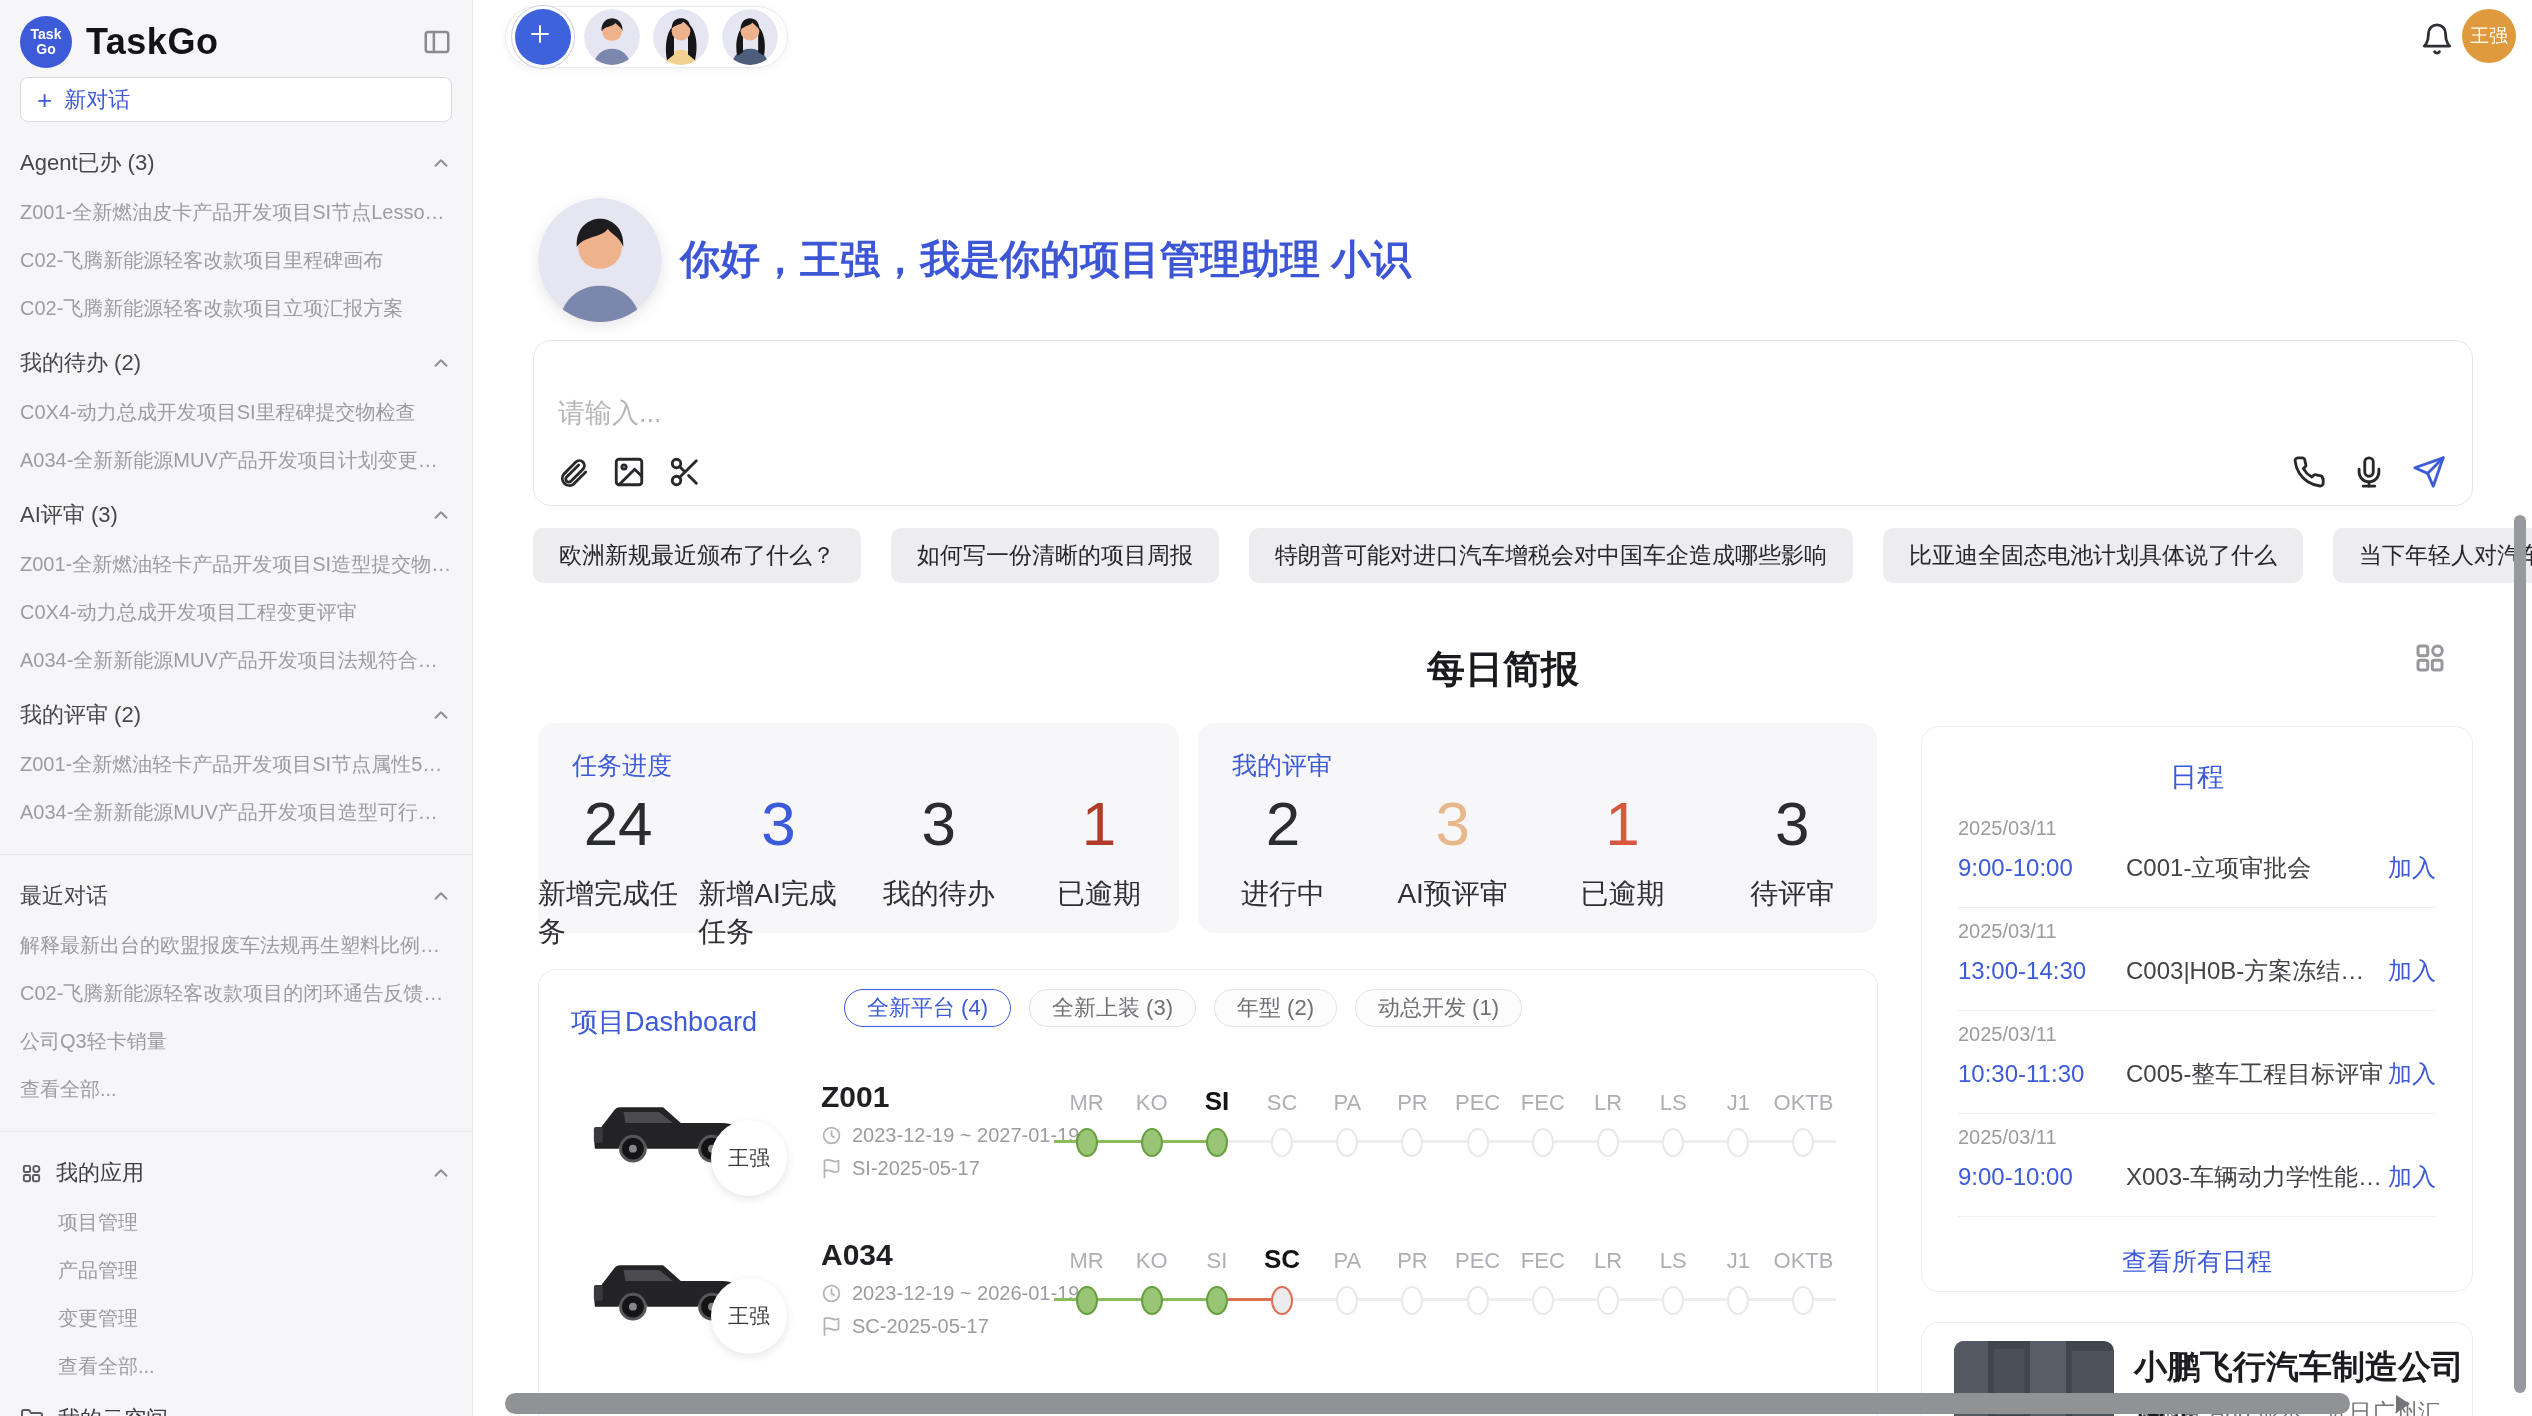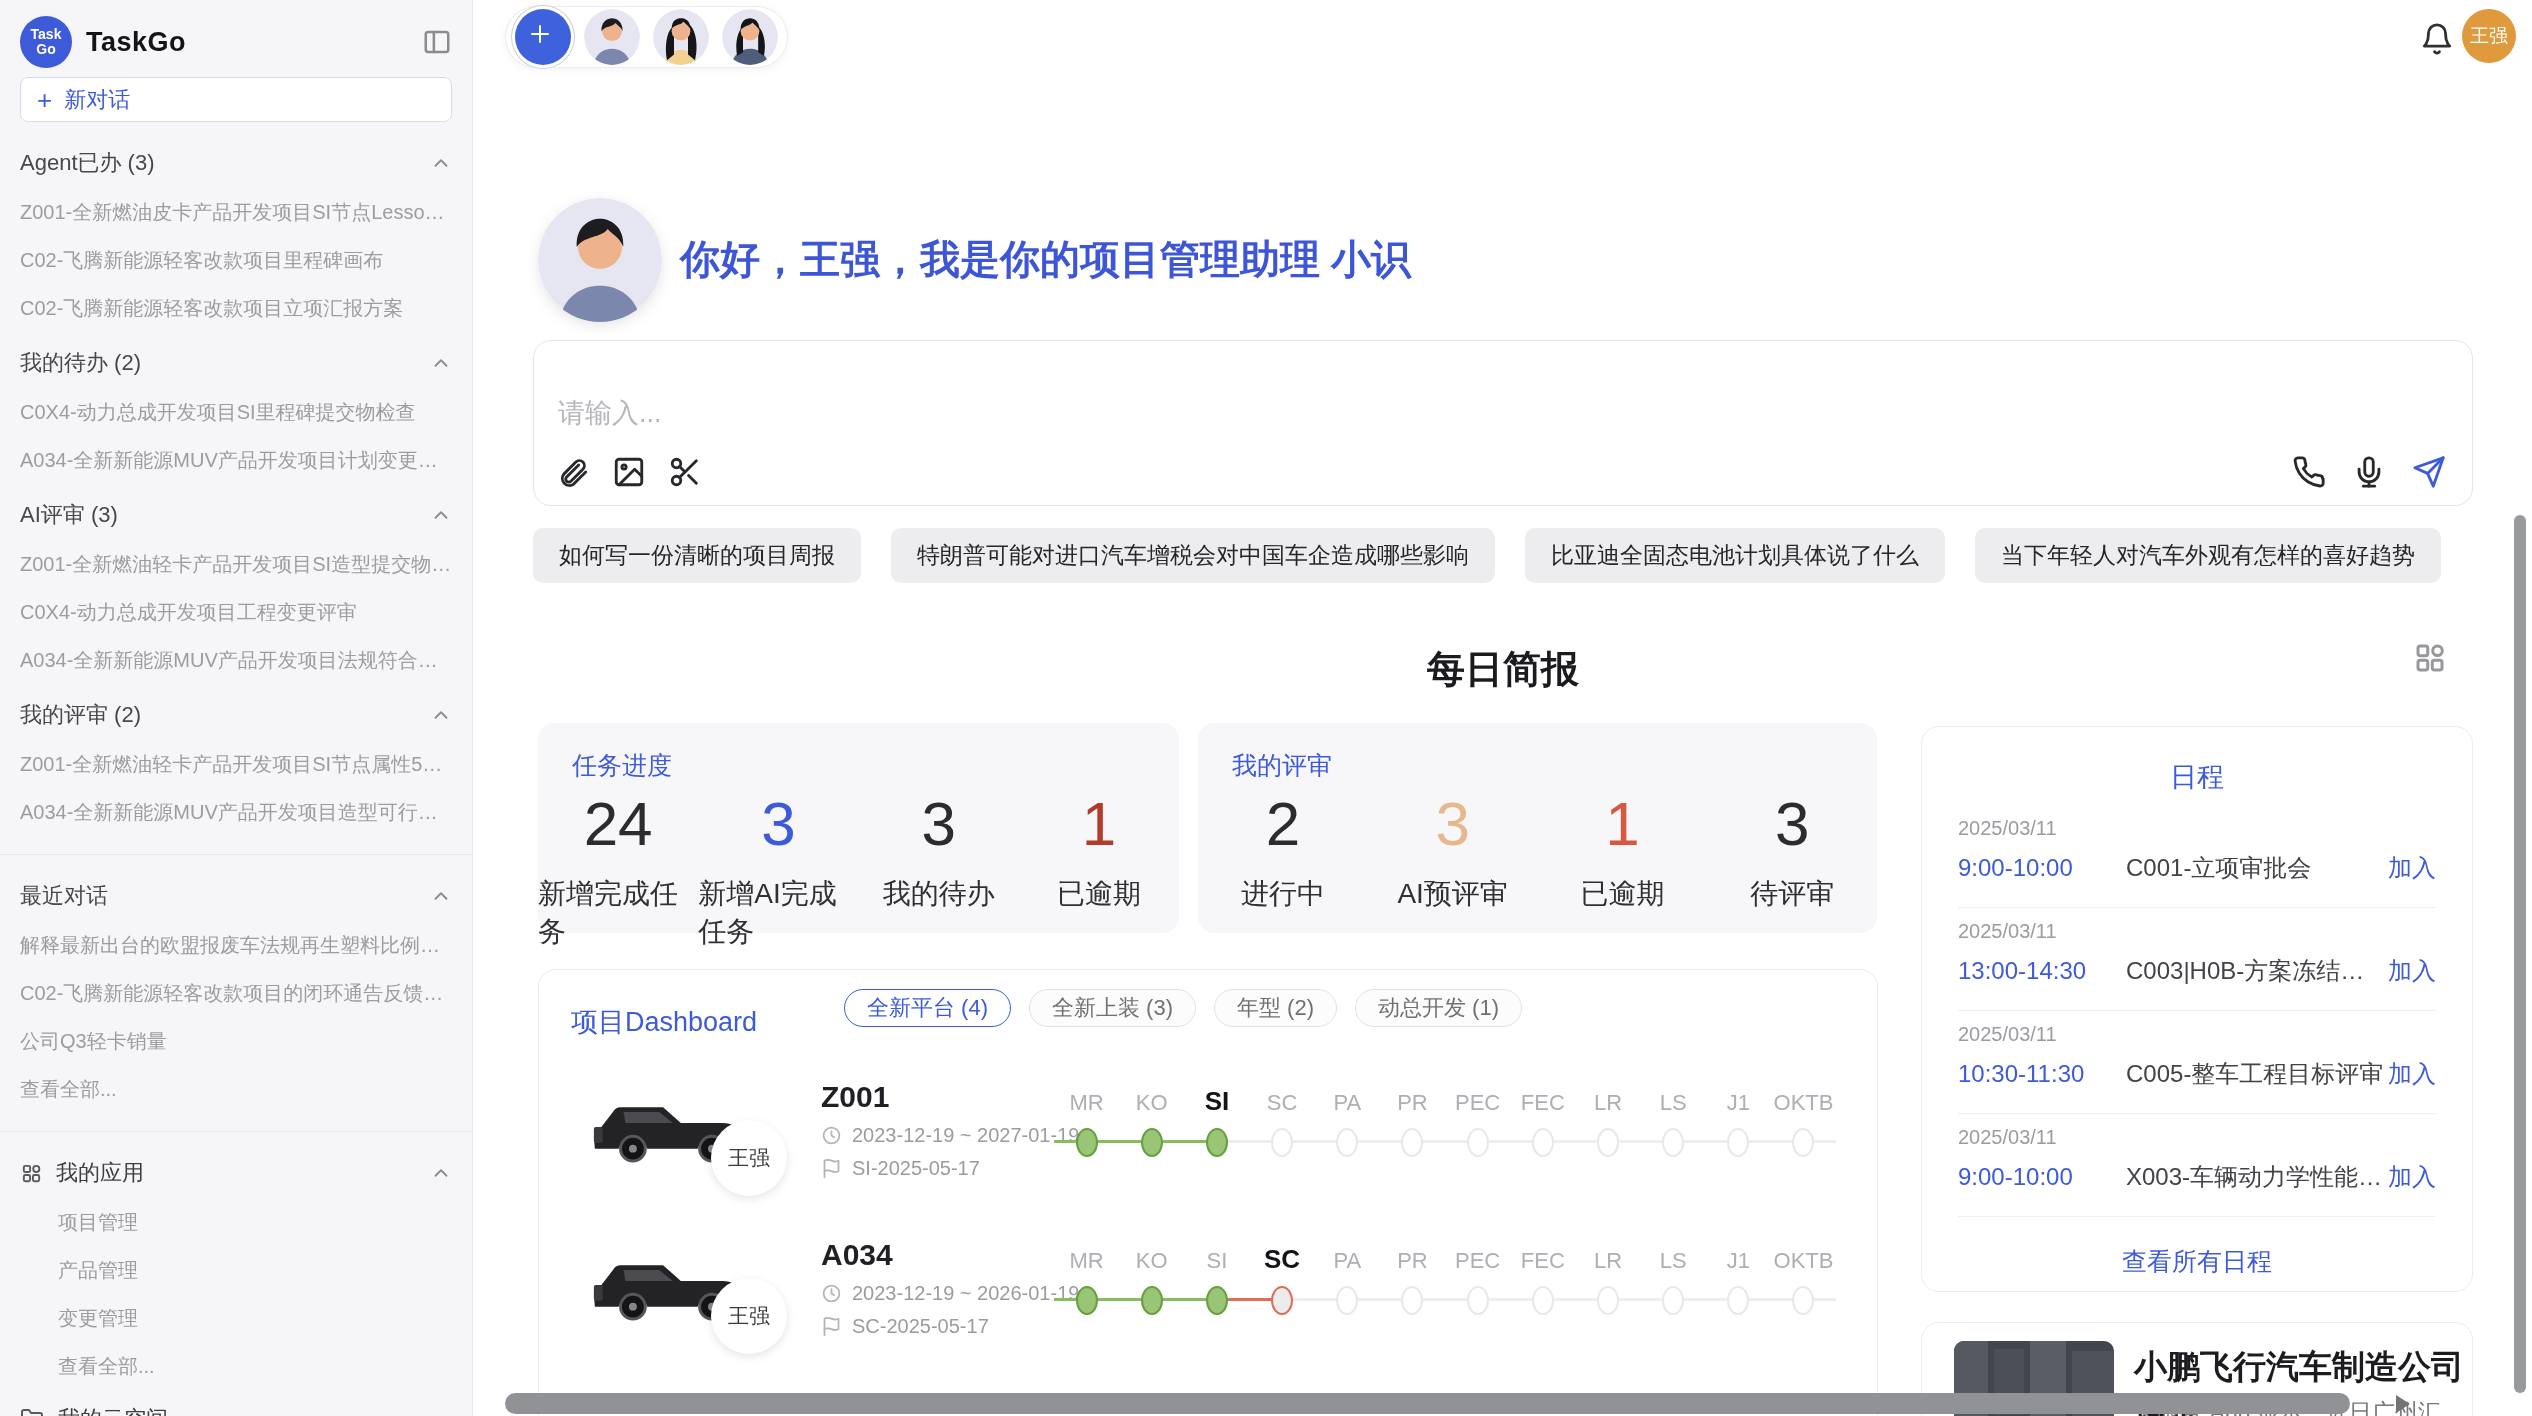--- a/index.html
+++ b/index.html
@@ -5,21 +5,21 @@
   * { margin:0; padding:0; box-sizing:border-box; }
   html,body { width:2532px; height:1416px; overflow:hidden; }
   body { position:relative; background:#fff; font-family:"Liberation Sans",sans-serif; color:#2b2b2f; }
   .ic { display:inline-block; vertical-align:middle; }
   svg.stroke { fill:none; stroke:currentColor; stroke-width:2; stroke-linecap:round; stroke-linejoin:round; }
 
   
   #sidebar { position:absolute; left:0; top:0; width:473px; height:1416px; background:#f6f6f8; border-right:1px solid #e8e8ec; padding:13px 20px 16px; overflow:hidden; }
   .logo-row { display:flex; align-items:center; gap:14px; height:58px; }
   .logo-circle { width:52px; height:52px; border-radius:50%; background:#3d5bd9; color:#fff; display:flex; flex-direction:column; align-items:center; justify-content:center; font-size:14px; line-height:15px; font-weight:700; flex:0 0 auto; }
-  .app-title { font-size:27px; font-weight:700; color:#141417; letter-spacing:.5px; }
+  .app-title { font-size:36px; font-weight:700; color:#141417; letter-spacing:.5px; }
   .panel-btn { margin-left:auto; color:#8b8b90; width:30px; height:30px; }
   .new-chat { margin-top:6px; height:45px; background:#fff; border:1px solid #d9dce6; border-radius:8px; display:flex; align-items:center; gap:12px; padding:0 16px; color:#3d5bd9; font-size:22px; cursor:pointer; }
   .new-chat .plus { font-size:26px; line-height:1; }
   .sb-sec-h { margin-top:26px; display:flex; align-items:center; font-size:22px; color:#47474c; }
   .sb-sec-h .chev { margin-left:auto; color:#8b8b90; width:22px; height:22px; }
   .sb-item { margin-top:21px; font-size:20px; color:#9c9ca1; white-space:nowrap; overflow:hidden; text-overflow:ellipsis; cursor:pointer; }
   .sb-div { height:1px; background:#e9e9ec; margin:28px -20px 0; }
   .sb-row { margin-top:24px; display:flex; align-items:center; gap:14px; font-size:22px; color:#3d3d42; cursor:pointer; }
   .sb-row .ric { color:#5a5a60; width:24px; height:24px; flex:0 0 auto; }
   .sb-sub { padding-left:38px; }
@@ -368,20 +368,21 @@
       <svg class="ic stroke">
           <use href="#i-mic"></use>
         </svg>
       <svg class="ic stroke send">
           <use href="#i-send"></use>
         </svg>
     </div>
   </div>
 
   <div class="chips" id="chips">
+      <div class="chip">欧洲新规最近颁布了什么？</div>
       <div class="chip">如何写一份清晰的项目周报</div>
       <div class="chip">特朗普可能对进口汽车增税会对中国车企造成哪些影响</div>
       <div class="chip">比亚迪全固态电池计划具体说了什么</div>
       <div class="chip">当下年轻人对汽车外观有怎样的喜好趋势</div>
     </div>
 
   <div class="brief-title">每日简报</div>
   <svg class="ic stroke brief-grid">
       <use href="#i-grid"></use>
     </svg>

